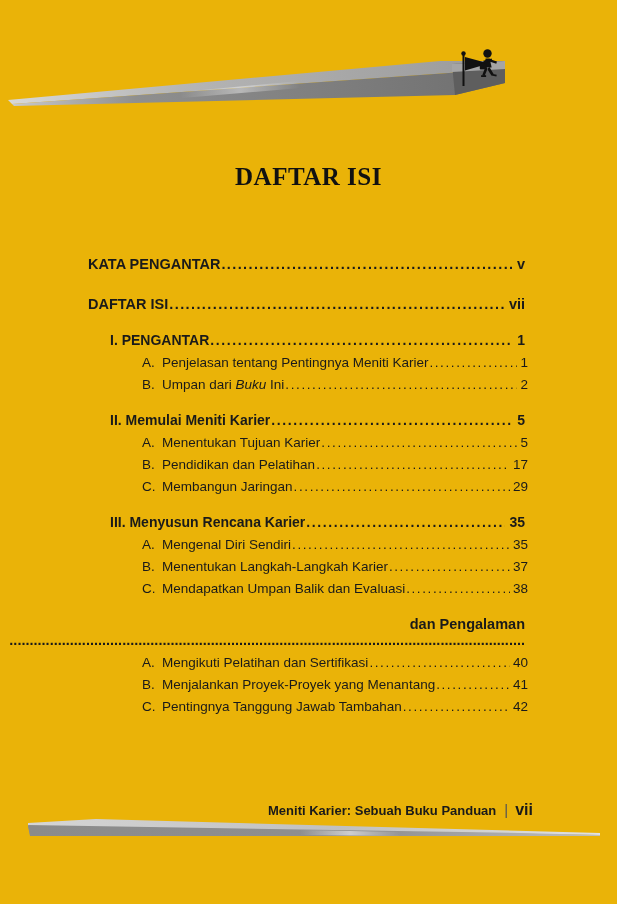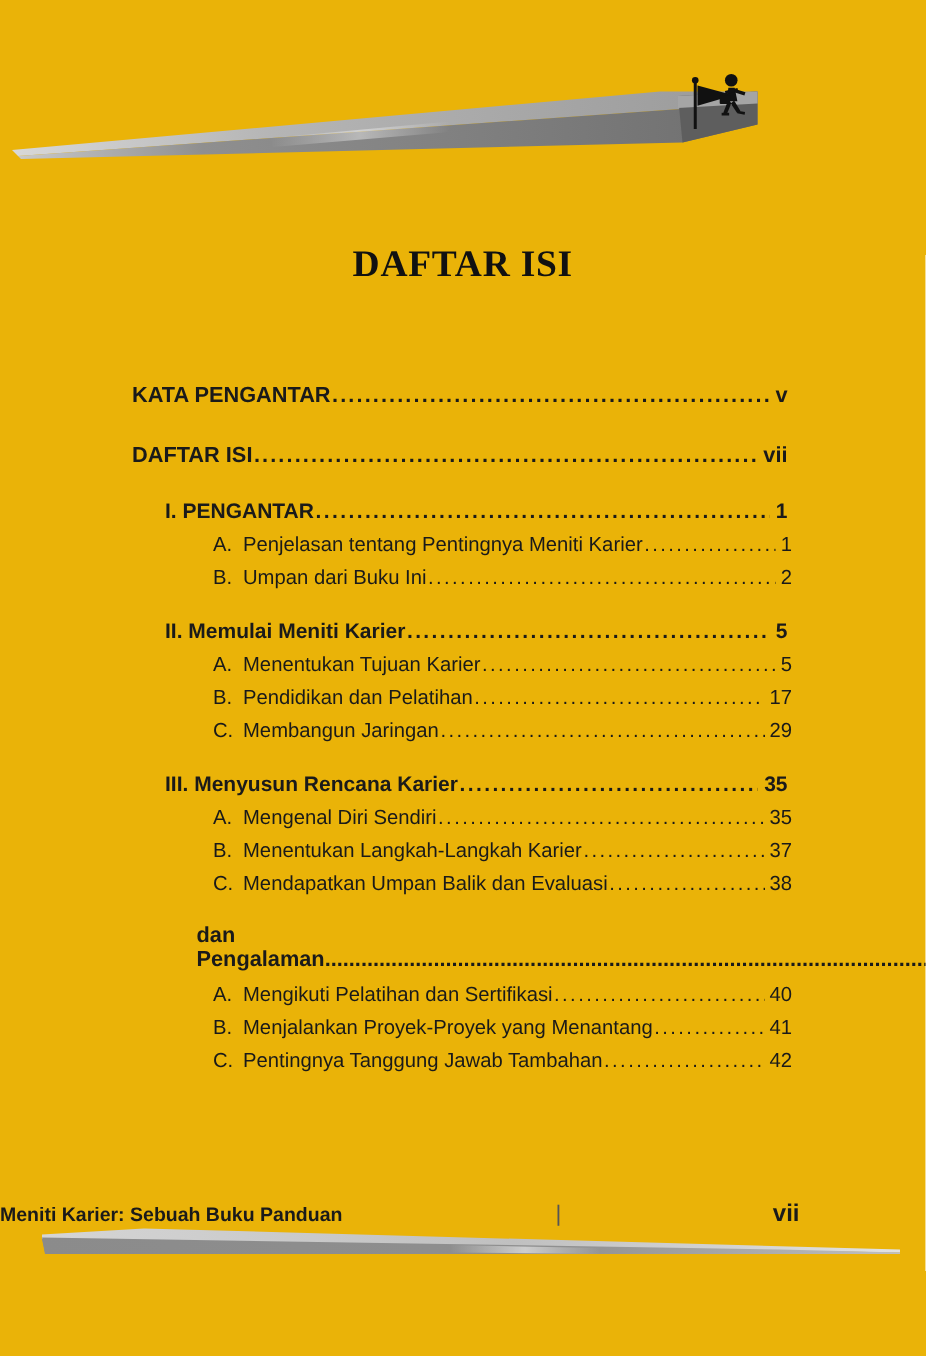--- a/index.html
+++ b/index.html
@@ -109,20 +109,21 @@
     font-weight: bold;
     font-size: 14.5px;
     margin-left: 22px;
     width: 415px;
   }
   .chapter-cont-inner {
     margin-left: 21px;
     width: 394px;
     display: flex;
     align-items: flex-end;
+    flex-direction: column;
   }
   .chapter-line1 {
     font-weight: bold;
     font-size: 14.5px;
     margin-left: 22px;
   }
 
   .sub-row {
     font-size: 13.5px;
     margin-left: 54px;
@@ -130,34 +131,34 @@
     margin-top: 7px;
   }
   .sub-row .marker {
     flex: 0 0 auto;
     width: 20px;
   }
   .sub-row .pageno { padding-left: 2px; }
 
   .chapter-group .sub-row:first-of-type { margin-top: 8px; }
 
-  .italic { }
+  .italic { font-style: italic; }
 
   
   .footer {
     position: absolute;
     top: 801px;
     left: 0;
     width: 533px;
     text-align: right;
     font-size: 13px;
     font-weight: bold;
     color: #1a1a1a;
     display: flex;
-    justify-content: space-between;
+    justify-content: flex-end;
     align-items: baseline;
   }
   .footer .sep {
     margin: 0 7px 0 8px;
     color: #555555;
     font-weight: normal;
     font-size: 15px;
   }
   .footer .folio {
     font-size: 16px;

